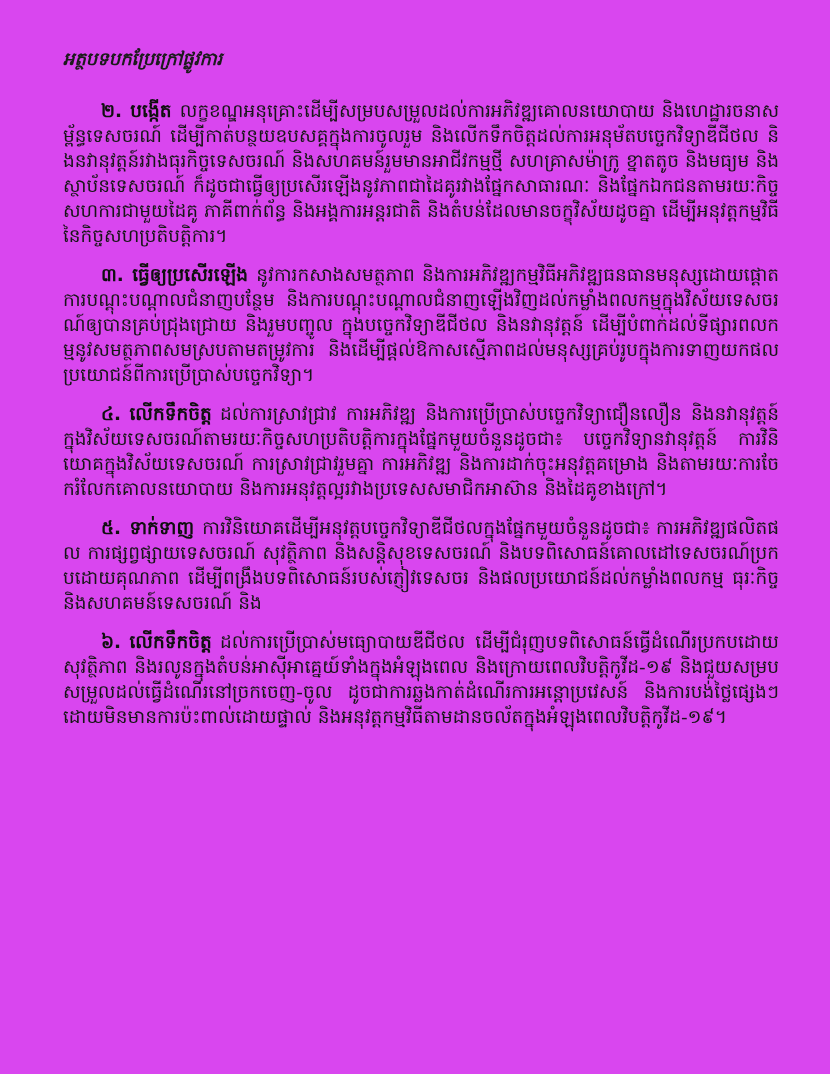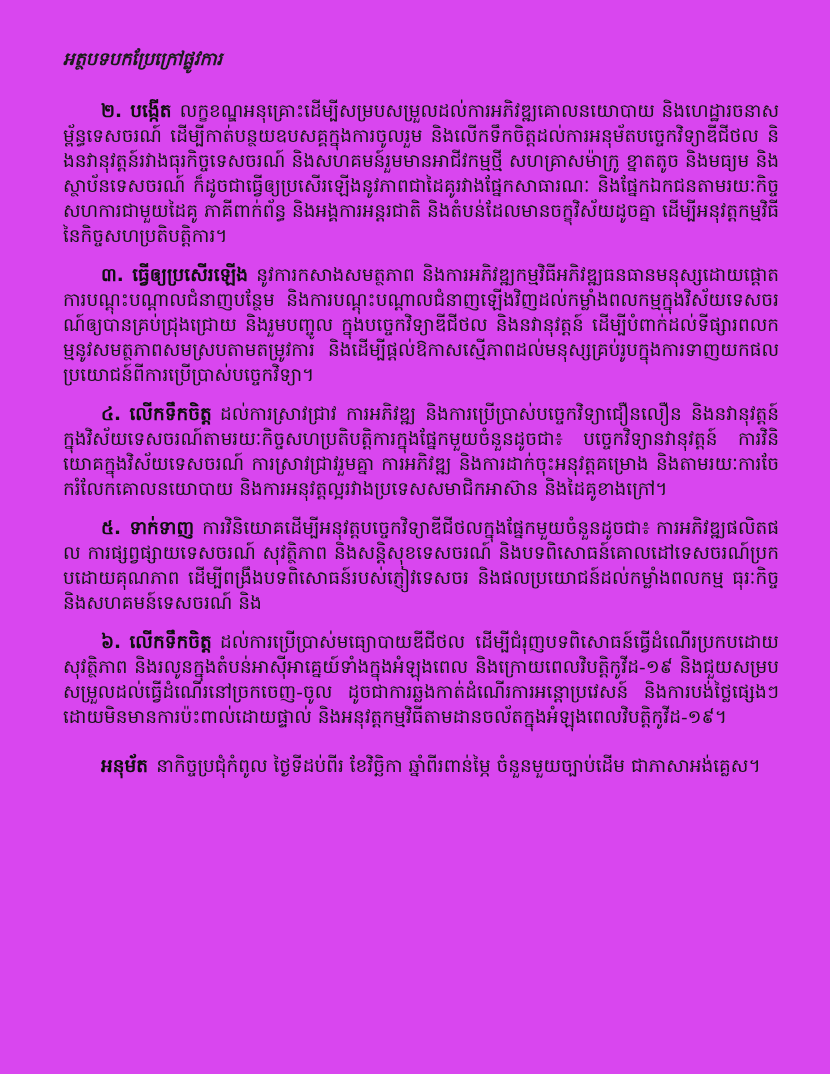--- a/index.html
+++ b/index.html
@@ -68,17 +68,14 @@
   </p>
 
   <p class="para">
     <span class="num">៥.</span><span class="lead">ទាក់ទាញ</span><span class="body">ការវិនិយោគដើម្បីអនុវត្តបច្ចេកវិទ្យាឌីជីថលក្នុងផ្នែកមួយចំនួនដូចជា៖ ការអភិវឌ្ឍផលិតផល ការផ្សព្វផ្សាយទេសចរណ៍ សុវត្ថិភាព និងសន្តិសុខទេសចរណ៍ និងបទពិសោធន៍គោលដៅទេសចរណ៍ប្រកបដោយគុណភាព ដើម្បីពង្រឹងបទពិសោធន៍របស់ភ្ញៀវទេសចរ និងផលប្រយោជន៍ដល់កម្លាំងពលកម្ម ធុរៈកិច្ច និងសហគមន៍ទេសចរណ៍ និង</span>
   </p>
 
   <p class="para">
     <span class="num">៦.</span><span class="lead">លើកទឹកចិត្ត</span><span class="body">ដល់ការប្រើប្រាស់មធ្យោបាយឌីជីថល ដើម្បីជំរុញបទពិសោធន៍ធ្វើដំណើរប្រកបដោយសុវត្ថិភាព និងរលូនក្នុងតំបន់អាស៊ីអាគ្នេយ៍ទាំងក្នុងអំឡុងពេល និងក្រោយពេលវិបត្តិកូវីដ-១៩ និងជួយសម្របសម្រួលដល់ធ្វើដំណើរនៅច្រកចេញ-ចូល ដូចជាការឆ្លងកាត់ដំណើរការអន្តោប្រវេសន៍ និងការបង់ថ្លៃផ្សេងៗ ដោយមិនមានការប៉ះពាល់ដោយផ្ទាល់ និងអនុវត្តកម្មវិធីតាមដានចល័តក្នុងអំឡុងពេលវិបត្តិកូវីដ-១៩។</span>
   </p>
 
-  <p class="para closing">
-    <span class="lead">អនុម័ត</span><span class="body">នាកិច្ចប្រជុំកំពូល ថ្ងៃទីដប់ពីរ ខែវិច្ឆិកា ឆ្នាំពីរពាន់ម្ភៃ ចំនួនមួយច្បាប់ដើម ជាភាសាអង់គ្លេស។</span>
-  </p>
 
 </div>
 
 </body></html>

